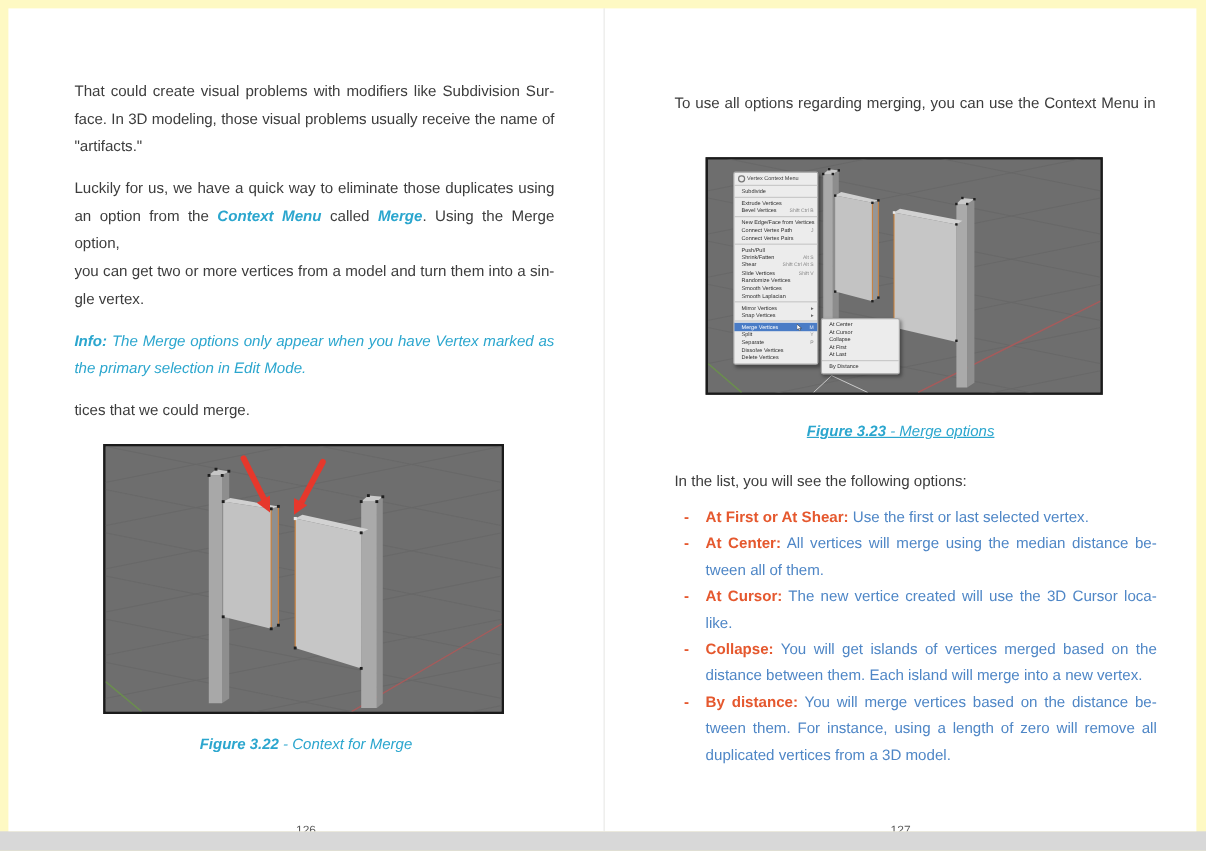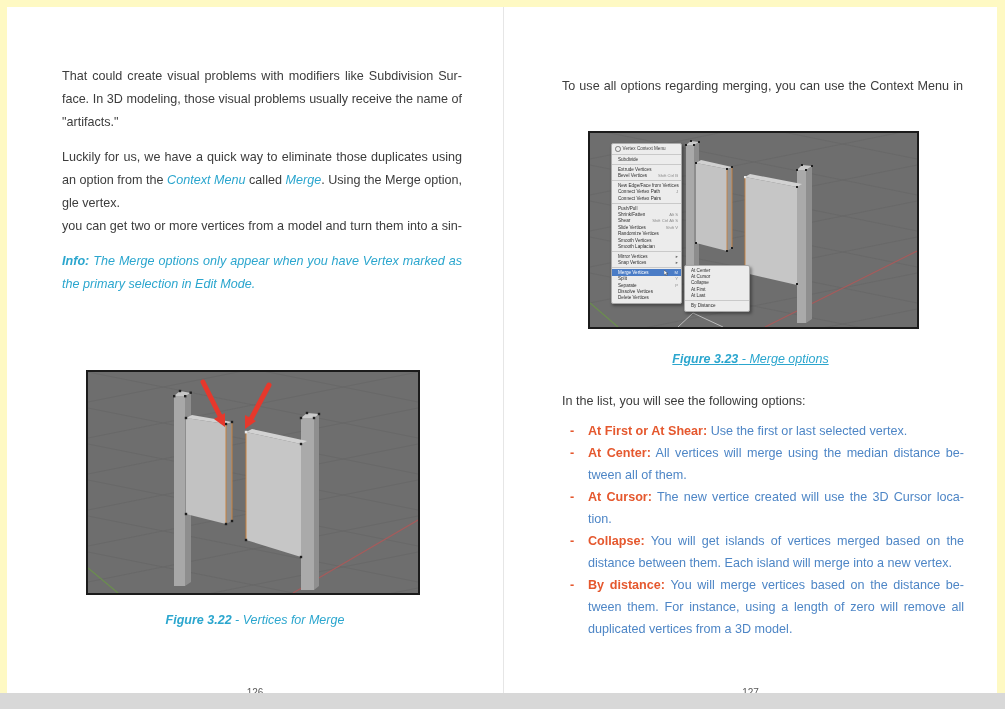--- a/index.html
+++ b/index.html
@@ -7,21 +7,21 @@
          font-family:"Liberation Sans",sans-serif;padding-left:40px;}
   .page{position:absolute;top:7px;height:695px;background:#ffffff;}
   .page-left{left:7px;width:496px;border-right:1px solid #e6e6e6;}
   .page-right{left:504px;width:493px;}
   
   .textcol{position:absolute;}
   .para{margin:0 0 12px 0;}
   .line{font-size:12.6px;line-height:23px;color:#3c3c3c;text-align:justify;text-align-last:justify;}
   .line.last{text-align-last:left;}
   .para.info .line{color:#2ba6ce;font-style:italic;}
-  .sg-cyan{color:#2ba6ce;font-style:italic;}
+  .sg-cyan{color:#2ba6ce;font-style:italic;font-weight:bold;}
   .sg-cyanb{color:#2ba6ce;font-style:italic;font-weight:bold;}
   .sg-term{color:#e5582e;font-weight:bold;}
   .sg-desc{color:#4e86c6;}
   .bullet{position:relative;padding-left:26px;}
   .bullet .dash{position:absolute;left:8px;top:0;color:#e5582e;font-weight:bold;font-size:12.6px;line-height:22px;}
   .bullet .line{line-height:22px;}
   
   .fig-frame{position:absolute;border:2px solid #1b1b1b;background:#6e6e6e;}
   .caption{position:absolute;left:0;width:100%;text-align:center;font-size:12.5px;font-style:italic;color:#2ba6ce;}
   .caption .cap-bold{font-weight:bold;}
@@ -48,28 +48,29 @@
   <div class="page page-left">
     <div id="left-text" class="textcol" style="left:55px;top:58px;width:400px;">
         <div class="para ">
           <div class="line" style=""><span>That could create visual problems with modifiers like Subdivision Sur-</span></div>
           <div class="line" style="letter-spacing: -0.05px;"><span>face. In 3D modeling, those visual problems usually receive the name of</span></div>
           <div class="line last" style=""><span>"artifacts."</span></div>
         </div>
         <div class="para ">
           <div class="line" style=""><span>Luckily for us, we have a quick way to eliminate those duplicates using</span></div>
           <div class="line" style=""><span>an option from the </span><span class="sg-cyan">Context Menu</span><span> called </span><span class="sg-cyan">Merge</span><span>. Using the Merge option,</span></div>
+          <div class="line" style=""><span>you can get two or more vertices from a model and turn them into a sin-</span></div>
           <div class="line last" style=""><span>gle vertex.</span></div>
-          <div class="line" style=""><span>you can get two or more vertices from a model and turn them into a sin-</span></div>
         </div>
         <div class="para info">
           <div class="line" style=""><span class="sg-cyanb">Info:</span><span> The Merge options only appear when you have Vertex marked as</span></div>
           <div class="line last" style=""><span>the primary selection in Edit Mode.</span></div>
         </div>
         <div class="para ">
+          <div class="line last" style=""><span>tices that we could merge.</span></div>
         </div>
       </div>
 
     <div class="fig-frame" style="left:79px;top:363px;width:330px;height:221px;">
       <svg width="330" height="221" viewBox="0 0 330 221">
         <rect x="0" y="0" width="330" height="221" fill="#6e6e6e"></rect>
         <g stroke="#676767" stroke-width="0.8">
           <line x1="0" y1="30" x2="330" y2="-36"></line>
             <line x1="0" y1="66" x2="330" y2="0"></line>
           <line x1="0" y1="102" x2="330" y2="36"></line>
@@ -139,21 +140,21 @@
         <g>
           <line x1="115" y1="10" x2="132" y2="44" stroke="#e6382c" stroke-width="5" stroke-linecap="round"></line>
           <polygon points="137,55 126,47 137,41" fill="#e6382c"></polygon>
           <line x1="181" y1="13" x2="163" y2="47" stroke="#e6382c" stroke-width="5" stroke-linecap="round"></line>
           <polygon points="157,57 157,43 168,49" fill="#e6382c"></polygon>
         </g>
       </svg>
     </div>
 
     <div class="caption" style="top:606px;">
-      <span class="cap-bold">Figure 3.22</span><span> - Vertices for Merge</span>
+      <span class="cap-bold">Figure 3.22</span><span> - Context for Merge</span>
     </div>
 
     <div class="pagenum">126</div>
   </div>
 
   <div class="page page-right">
     <div id="right-intro" class="textcol" style="left:58px;top:68px;width:401px;">
         <div class="para ">
           <div class="line" style=""><span>To use all options regarding merging, you can use the Context Menu in</span></div>
         </div>
@@ -346,21 +347,21 @@
           <div class="line last" style=""><span class="sg-term">At First or At Shear:</span><span class="sg-desc"> Use the first or last selected vertex.</span></div>
         </div>
         <div class="bullet">
           <span class="dash">-</span>
           <div class="line" style=""><span class="sg-term">At Center:</span><span class="sg-desc"> All vertices will merge using the median distance be-</span></div>
           <div class="line last" style=""><span class="sg-desc">tween all of them.</span></div>
         </div>
         <div class="bullet">
           <span class="dash">-</span>
           <div class="line" style=""><span class="sg-term">At Cursor:</span><span class="sg-desc"> The new vertice created will use the 3D Cursor loca-</span></div>
-          <div class="line last" style=""><span class="sg-desc">tion.</span></div>
+          <div class="line last" style=""><span class="sg-desc">like.</span></div>
         </div>
         <div class="bullet">
           <span class="dash">-</span>
           <div class="line" style=""><span class="sg-term">Collapse:</span><span class="sg-desc"> You will get islands of vertices merged based on the</span></div>
           <div class="line last" style=""><span class="sg-desc">distance between them. Each island will merge into a new vertex.</span></div>
         </div>
         <div class="bullet">
           <span class="dash">-</span>
           <div class="line" style=""><span class="sg-term">By distance:</span><span class="sg-desc"> You will merge vertices based on the distance be-</span></div>
           <div class="line" style=""><span class="sg-desc">tween them. For instance, using a length of zero will remove all</span></div>

